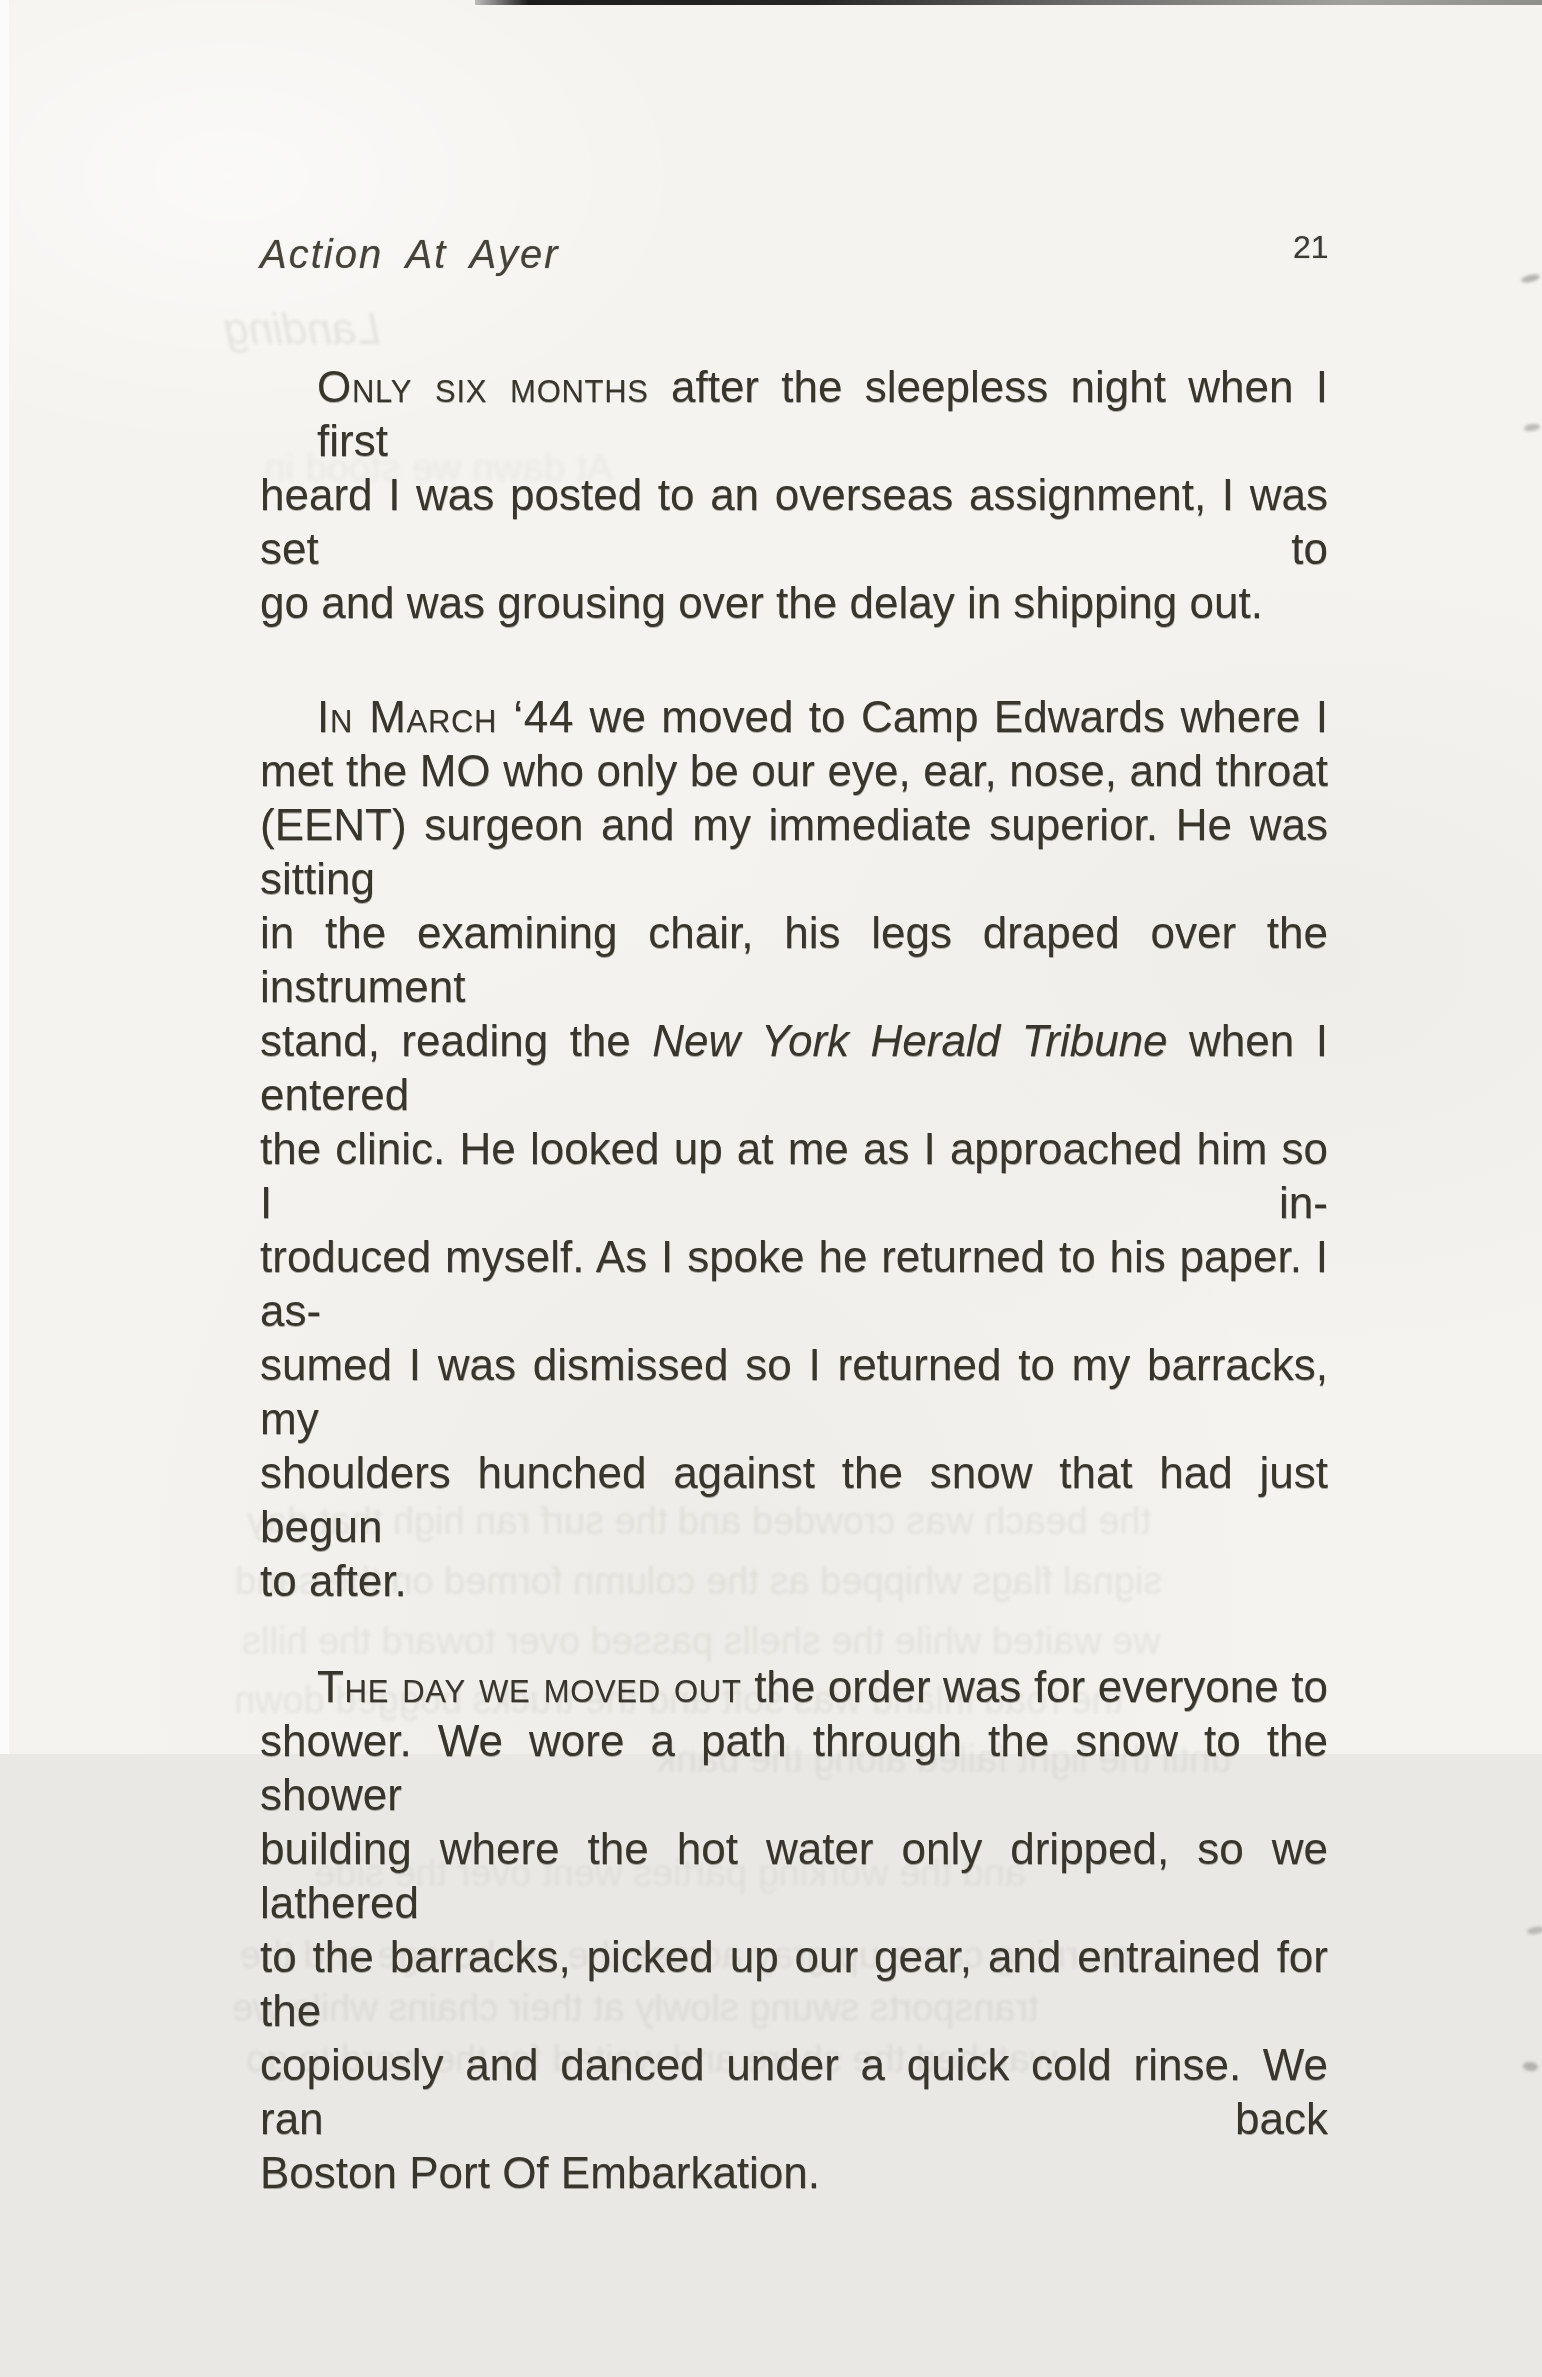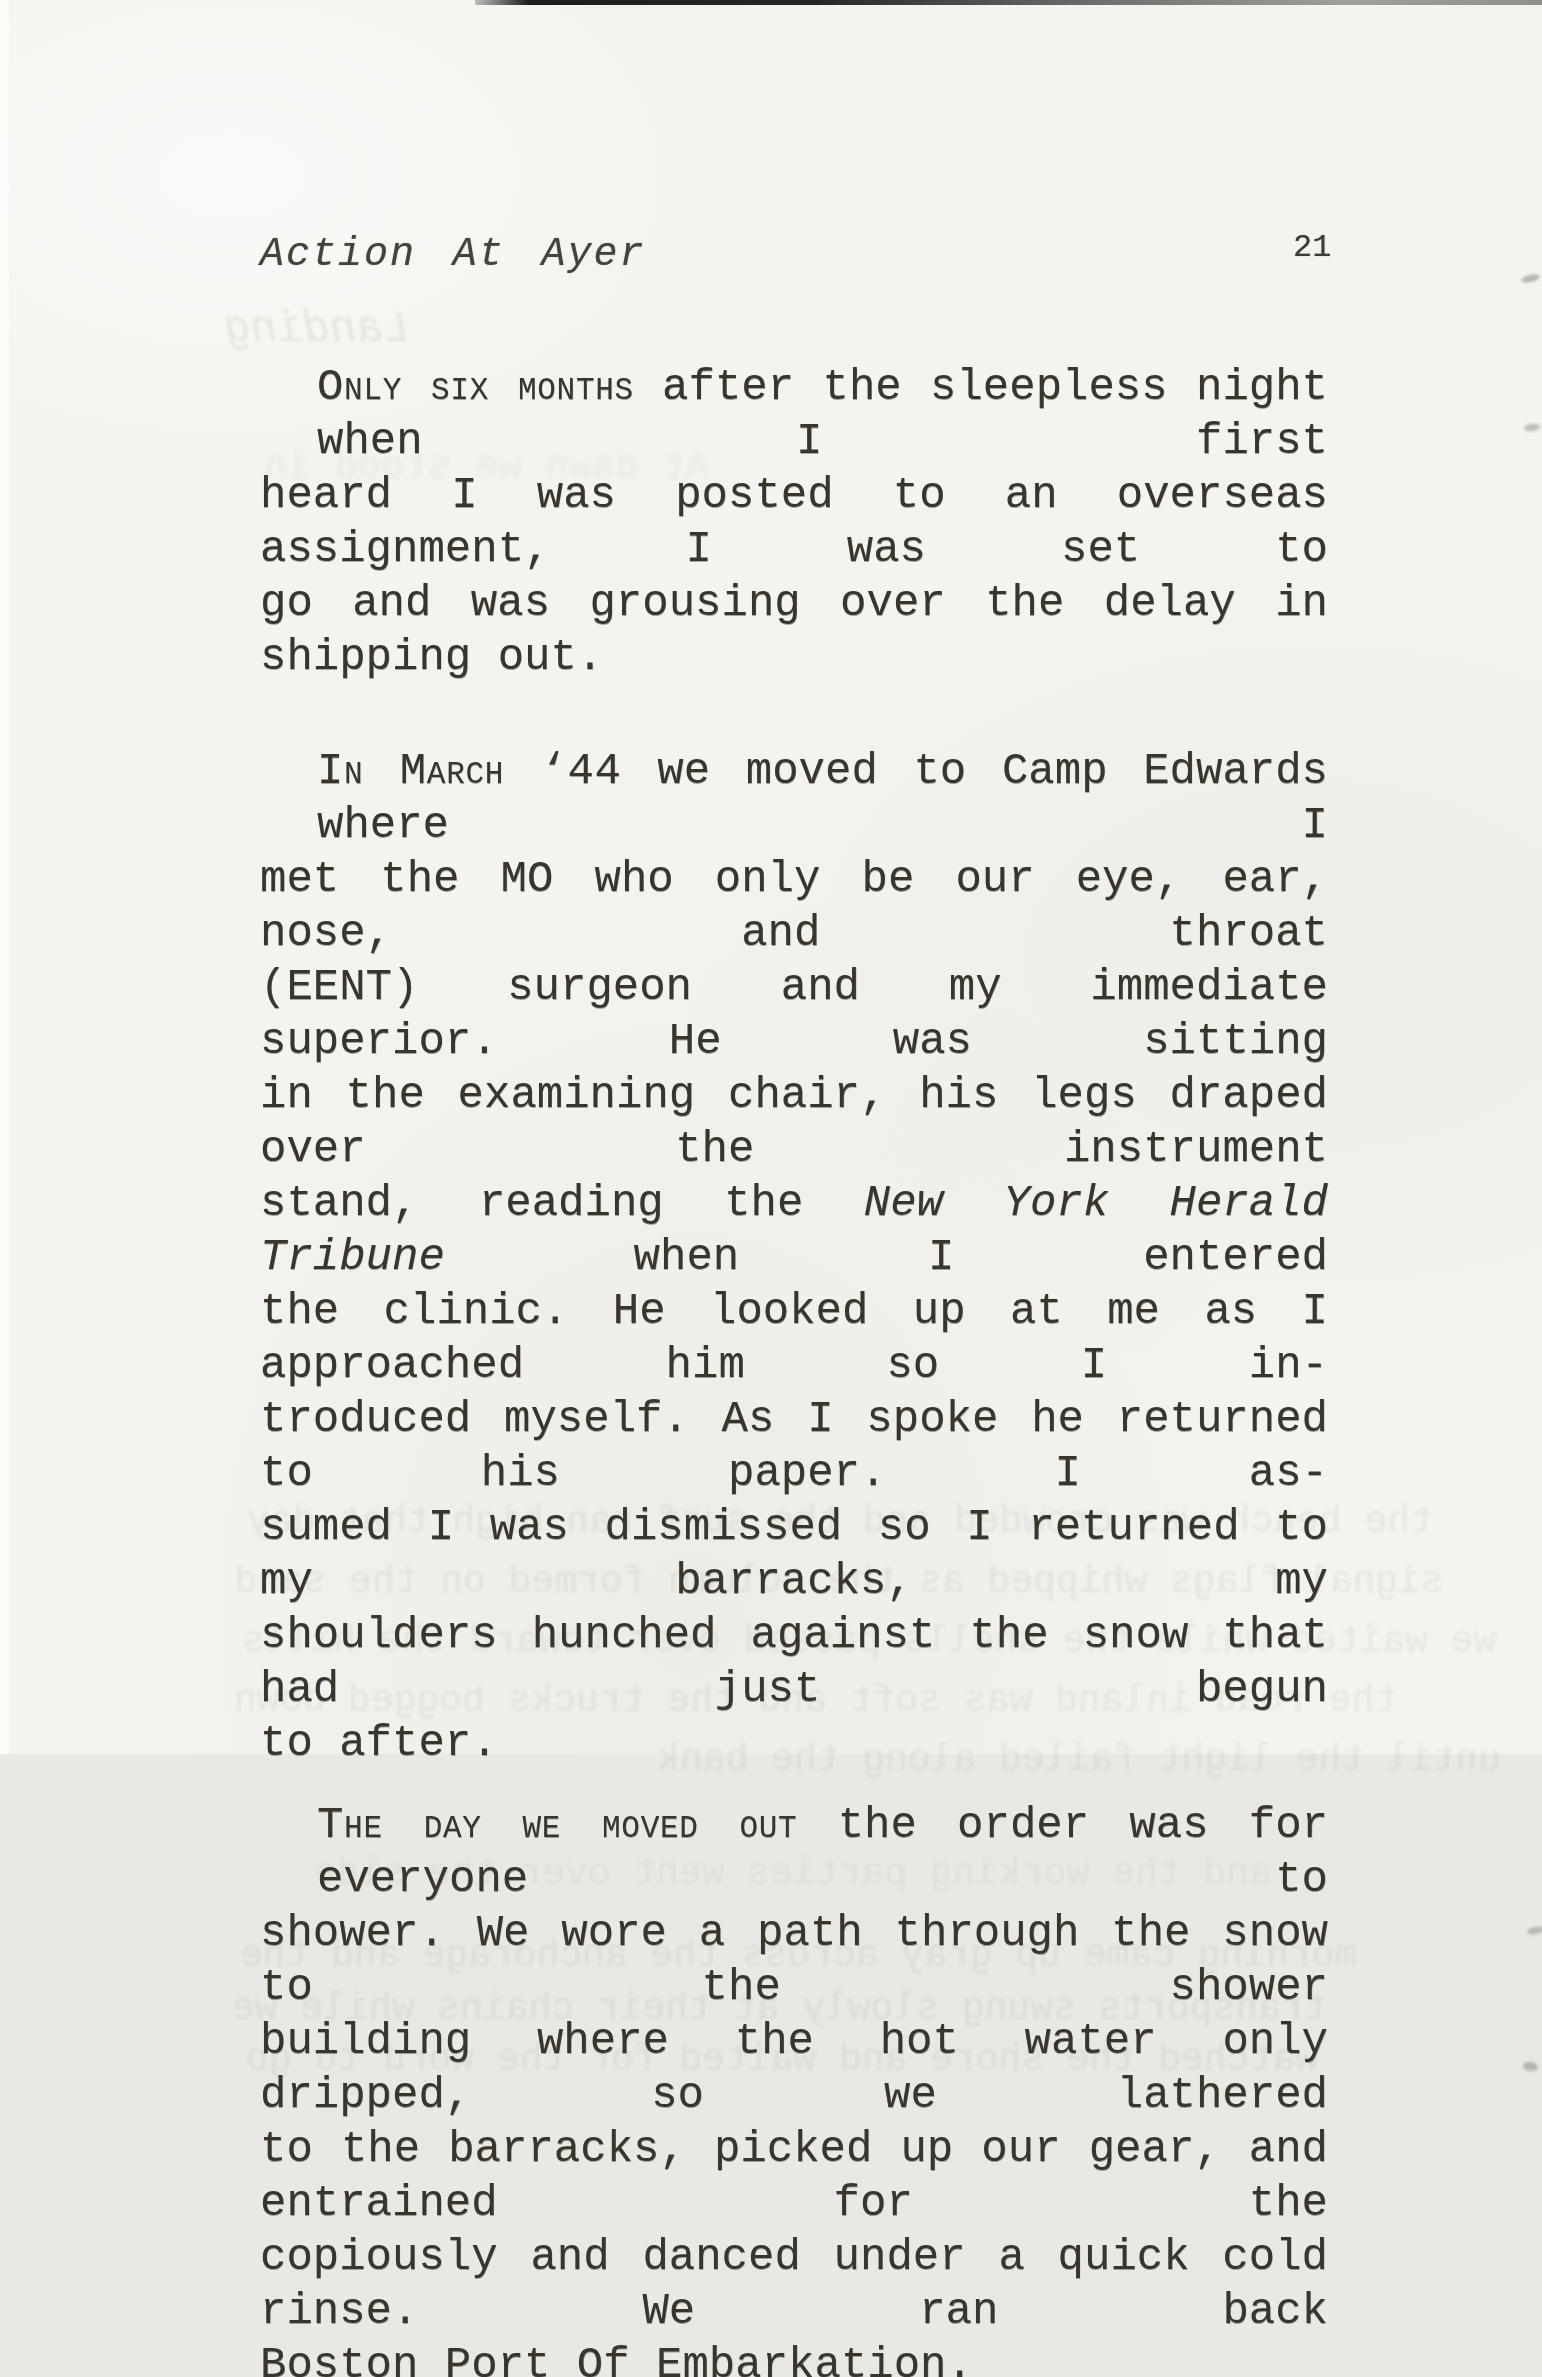--- a/index.html
+++ b/index.html
@@ -13,21 +13,21 @@
   .page {
     position: absolute;
     left: 0; top: 0;
     width: 1542px;
     height: 1754px;
     background:
       radial-gradient(ellipse 667px 400px at 15% 10%, rgba(255,255,255,0.55), rgba(255,255,255,0) 70%),
       radial-gradient(ellipse 934px 601px at 85% 55%, rgba(125,120,105,0.05), rgba(125,120,105,0) 70%),
       radial-gradient(ellipse 801px 1001px at 45% 92%, rgba(128,122,106,0.06), rgba(128,122,106,0) 75%),
       #f4f3ef;
-    font-family: Liberation Mono, monospace;
+    font-family: Liberation Sans, sans-serif;
   }
   .left-edge {
     position: absolute;
     left: 0; top: 0;
     width: 9.3px; height: 100%;
     background: #fbfbf9;
   }
   .topbar {
     position: absolute;
     top: 0; left: 475px; right: 0;
@@ -65,21 +65,21 @@
     position: absolute;
     left: 260px; top: 360px;
     width: 1068px;
     font-size: 44px;
     line-height: 54px;
     color: #38352d;
     text-shadow: 0.3px 0.5px 0.6px rgba(52,49,42,0.4);
   }
   .para { margin: 0; }
   .para.p2 { margin-top: 60px; }
-  .para.p3 { margin-top: 28px; }
+  .para.p3 { margin-top: 52px; }
   .line {
     text-align: justify;
     text-align-last: justify;
   }
   .line.last { text-align-last: left; }
   .line.indent { padding-left: 57px; }
   .lead { font-variant: small-caps; letter-spacing: 0.7px; }
   .it { font-style: italic; }
 
   

